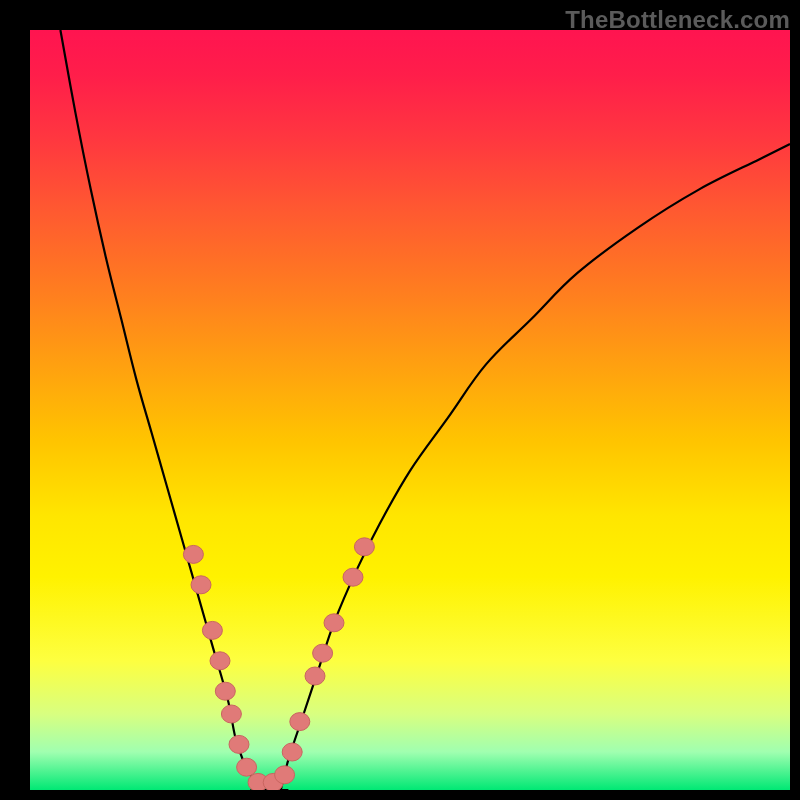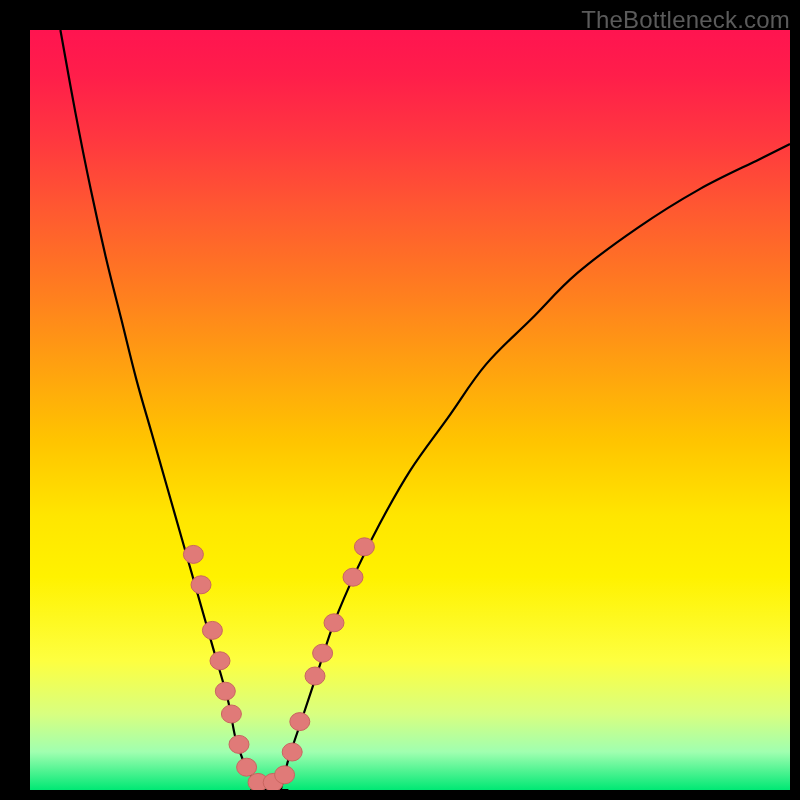--- a/index.html
+++ b/index.html
@@ -45,21 +45,21 @@
     top: 0;
     width: 760px;
     height: 760px;
   }
   .watermark {
     position: absolute;
     top: 6px;
     right: 10px;
     color: #5b5b5b;
     font-size: 24px;
-    font-weight: 400;
+    font-weight: 700;
     letter-spacing: 0.2px;
   }
 </style>
 </head>
 <body>
 
 <div class="stage">
   <div class="watermark">TheBottleneck.com</div>
 
   <div class="plot-area">

